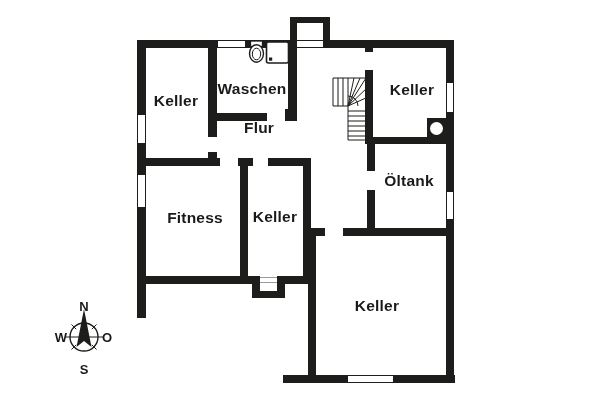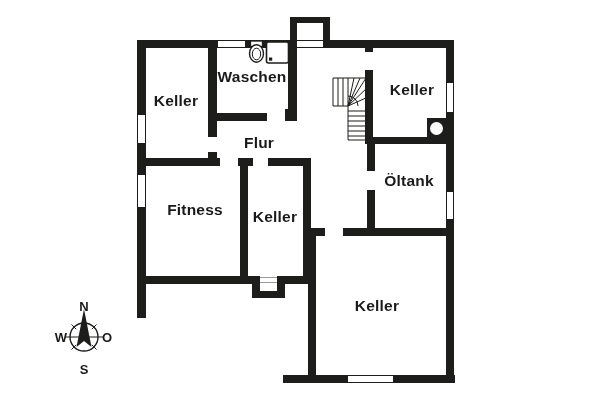--- a/index.html
+++ b/index.html
@@ -114,25 +114,25 @@
       <line x1="18" y1="36" x2="38" y2="36"></line>
       <line x1="18" y1="41" x2="38" y2="41"></line>
       <line x1="18" y1="46" x2="38" y2="46"></line>
       <line x1="18" y1="51" x2="38" y2="51"></line>
       <line x1="18" y1="56" x2="38" y2="56"></line>
       <line x1="18" y1="61" x2="38" y2="61"></line>
     </g>
   </svg>
 
   <div class="room-label" style="left:176px;top:101px">Keller</div>
-  <div class="room-label" style="left:252px;top:77px">Waschen</div>
-  <div class="room-label" style="left:259px;top:143px">Flur</div>
+  <div class="room-label" style="left:252px;top:89px">Waschen</div>
+  <div class="room-label" style="left:259px;top:128px">Flur</div>
   <div class="room-label" style="left:412px;top:90px">Keller</div>
   <div class="room-label" style="left:409px;top:181px">Öltank</div>
-  <div class="room-label" style="left:195px;top:210px">Fitness</div>
+  <div class="room-label" style="left:195px;top:218px">Fitness</div>
   <div class="room-label" style="left:275px;top:217px">Keller</div>
   <div class="room-label" style="left:377px;top:306px">Keller</div>
 
   <svg style="left:45px;top:295px" width="78" height="88" viewBox="0 0 78 88">
     <g fill="none" stroke="#1d1d1b">
       <circle cx="39" cy="42" r="14" stroke-width="1.4"></circle>
       <line x1="20" y1="42" x2="58" y2="42" stroke-width="1"></line>
       <line x1="46.8" y1="34.2" x2="51.5" y2="29.5" stroke-width="1"></line>
       <line x1="31.2" y1="34.2" x2="26.5" y2="29.5" stroke-width="1"></line>
       <line x1="46.8" y1="49.8" x2="51.5" y2="54.5" stroke-width="1"></line>

